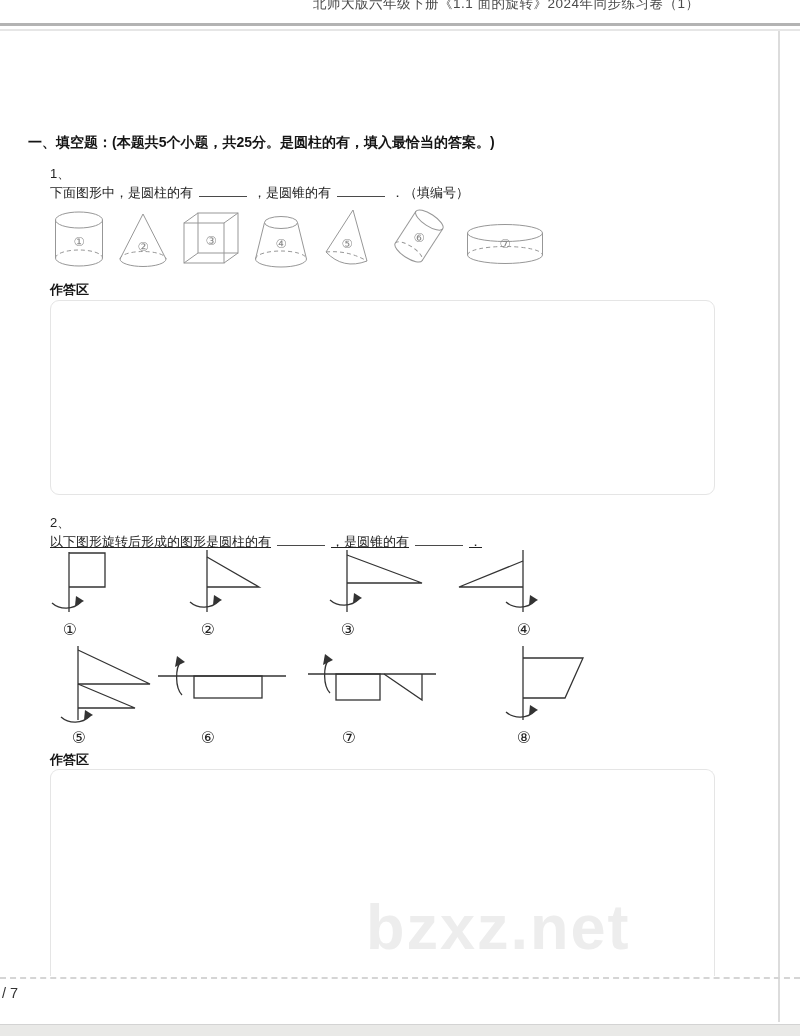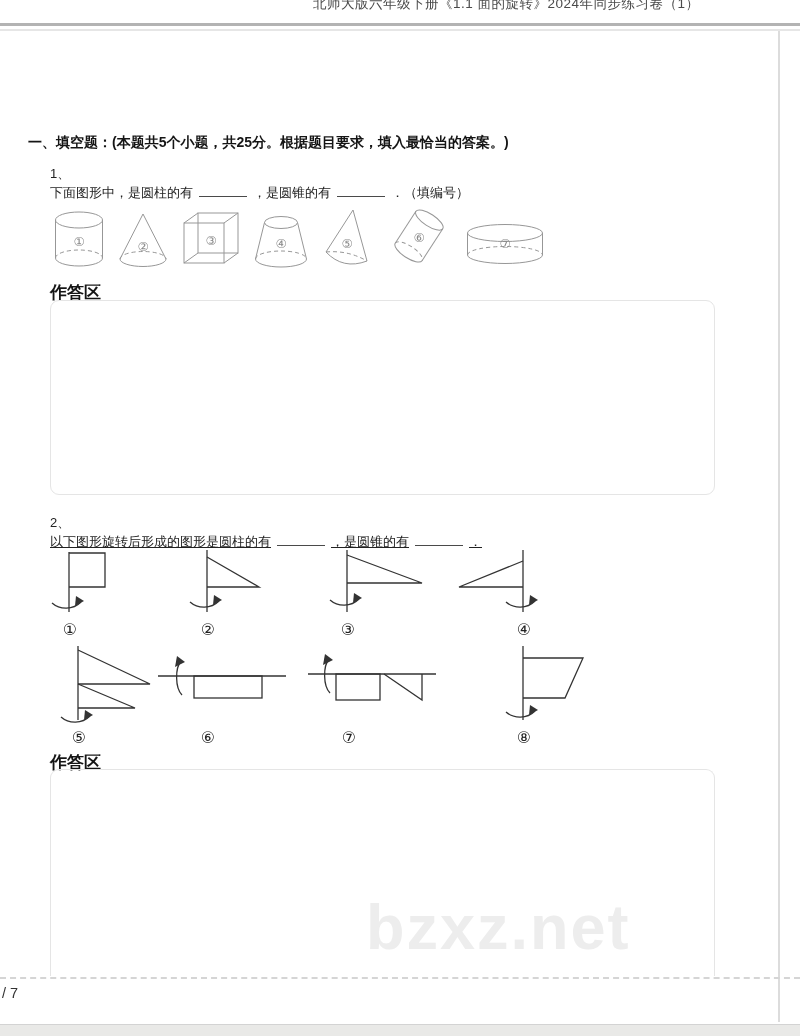--- a/index.html
+++ b/index.html
@@ -17,21 +17,21 @@
   .qn-1{top:165px;} .qt-1{top:184px;text-align:center;}
   .qn-2{top:514px;} .qt-2{top:533px;text-decoration:underline;}
   .blank{display:inline-block;width:48px;height:11px;border-bottom:1.3px solid #4a4a4a;margin:0 6px;}
   
   .shape-row{position:absolute;top:202px;left:52px;display:flex;align-items:flex-end;gap:10px;height:66px;}
   .shape-cell{position:relative;}
   .shape-cell svg{display:block;stroke:#979797;fill:none;stroke-width:1;}
   .shape-num{position:absolute;left:0;right:0;text-align:center;font-size:12.5px;color:#8a8a8a;}
   .dash{stroke-dasharray:4 3;}
   
-  .answer-label{position:absolute;left:50px;font-size:17px;font-weight:bold;color:#151515;}
+  .answer-label{position:absolute;left:50px;font-size:13px;font-weight:bold;color:#151515;}
   .al-1{top:281px;} .al-2{top:751px;}
   .answer-box{position:absolute;left:50px;width:663px;border:1.5px solid #e5e5e5;border-radius:9px;background:transparent;}
   .ab-1{top:300px;height:193px;}
   .ab-2{top:769px;height:206px;border-bottom:none;border-radius:9px 9px 0 0;}
   
   .fig-cell{position:absolute;}
   .fig-cell svg{display:block;stroke:#333;fill:none;stroke-width:1.3;}
   .fig-label{position:absolute;font-size:16px;color:#222;width:20px;text-align:center;}
   .row1{top:550px;} .row2{top:646px;}
   .f1{left:31px;} .f2{left:169px;} .f3{left:314px;} .f4{left:439px;}
@@ -55,21 +55,21 @@
       <path d="M1,-20 L9,-14 L-1,-9 Z" fill="#333" stroke="none"></path>
     </g>
   </defs>
 </svg>
 
 <div class="doc-title">北师大版六年级下册《1.1 面的旋转》2024年同步练习卷（1）</div>
 <div class="sep1"></div>
 <div class="sep2"></div>
 <div class="right-edge"></div>
 
-<h2 class="section-heading">一、填空题：(本题共5个小题，共25分。根据题目要求，填入最恰当的答案。)</h2>
+<h2 class="section-heading">一、填空题：(本题共5个小题，共25分。是圆柱的有，填入最恰当的答案。)</h2>
 
 <div class="q-number qn-1">1、</div>
 <div class="q-text qt-1"><span>下面图形中，是圆柱的有</span><span class="blank"></span><span>，是圆锥的有</span><span class="blank"></span><span>．（填编号）</span></div>
 
 <div class="shape-row">
   <div class="shape-cell">
     <svg width="54" height="58" viewBox="0 0 54 58">
       <ellipse cx="27" cy="10" rx="23.5" ry="8"></ellipse>
       <line x1="3.5" y1="10" x2="3.5" y2="48"></line>
         <line x1="50.5" y1="10" x2="50.5" y2="48"></line>

